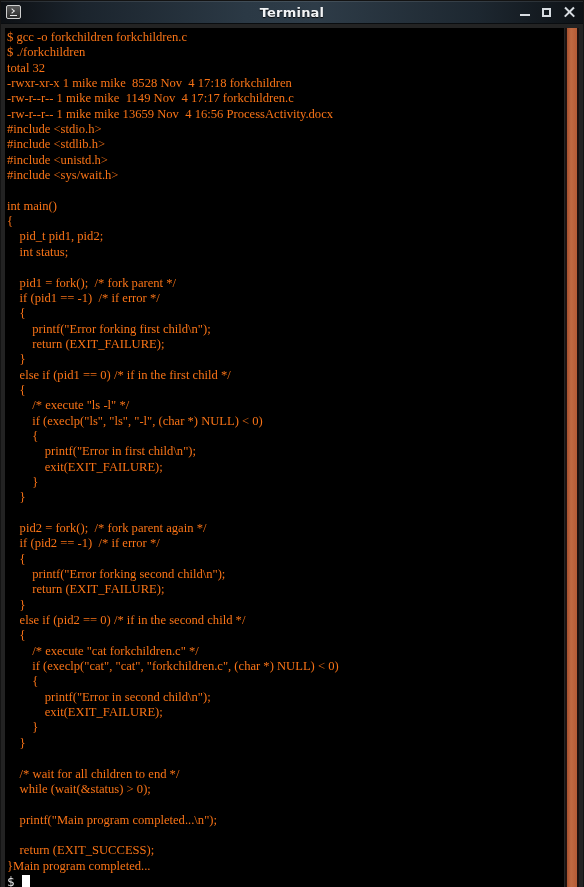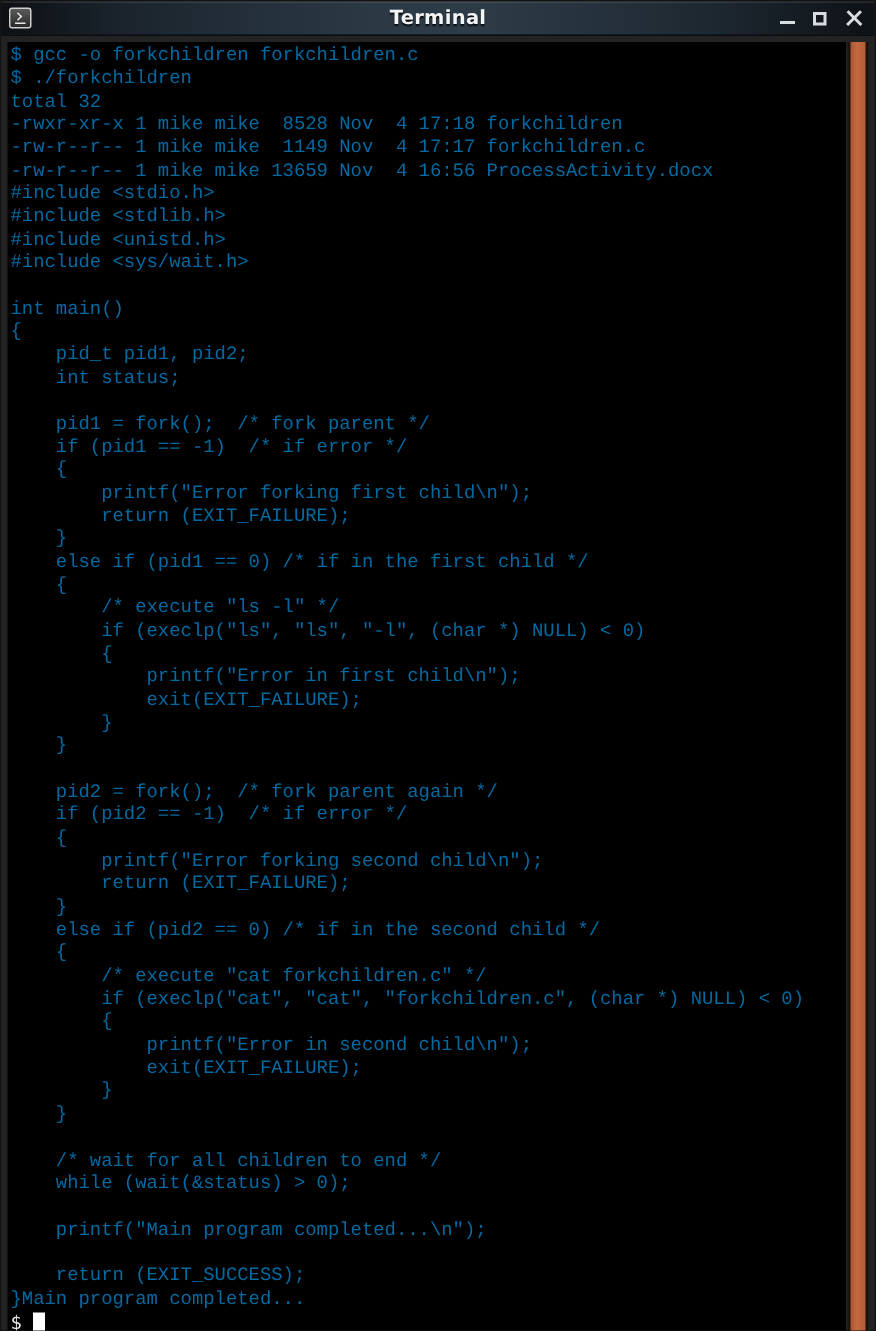--- a/index.html
+++ b/index.html
@@ -148,24 +148,24 @@
     flex: 1 1 auto;
     background: #000000;
     position: relative;
     overflow: hidden;
     padding: 2px 0 0 2px;
     box-sizing: border-box;
   }
 
   #term-text {
     margin: 0;
-    font-family: Liberation Mono, monospace;
+    font-family: Liberation Serif, serif;
     font-size: 12.6px;
     line-height: 15.35px;
-    color: #0369a1;
+    color: #f97316;
     white-space: pre;
     letter-spacing: 0px;
   }
 
   #cursor-line {
     font-family: "DejaVu Sans Mono", monospace;
     font-size: 12.6px;
     line-height: 15.35px;
     color: #e6e6e6;
     white-space: pre;

